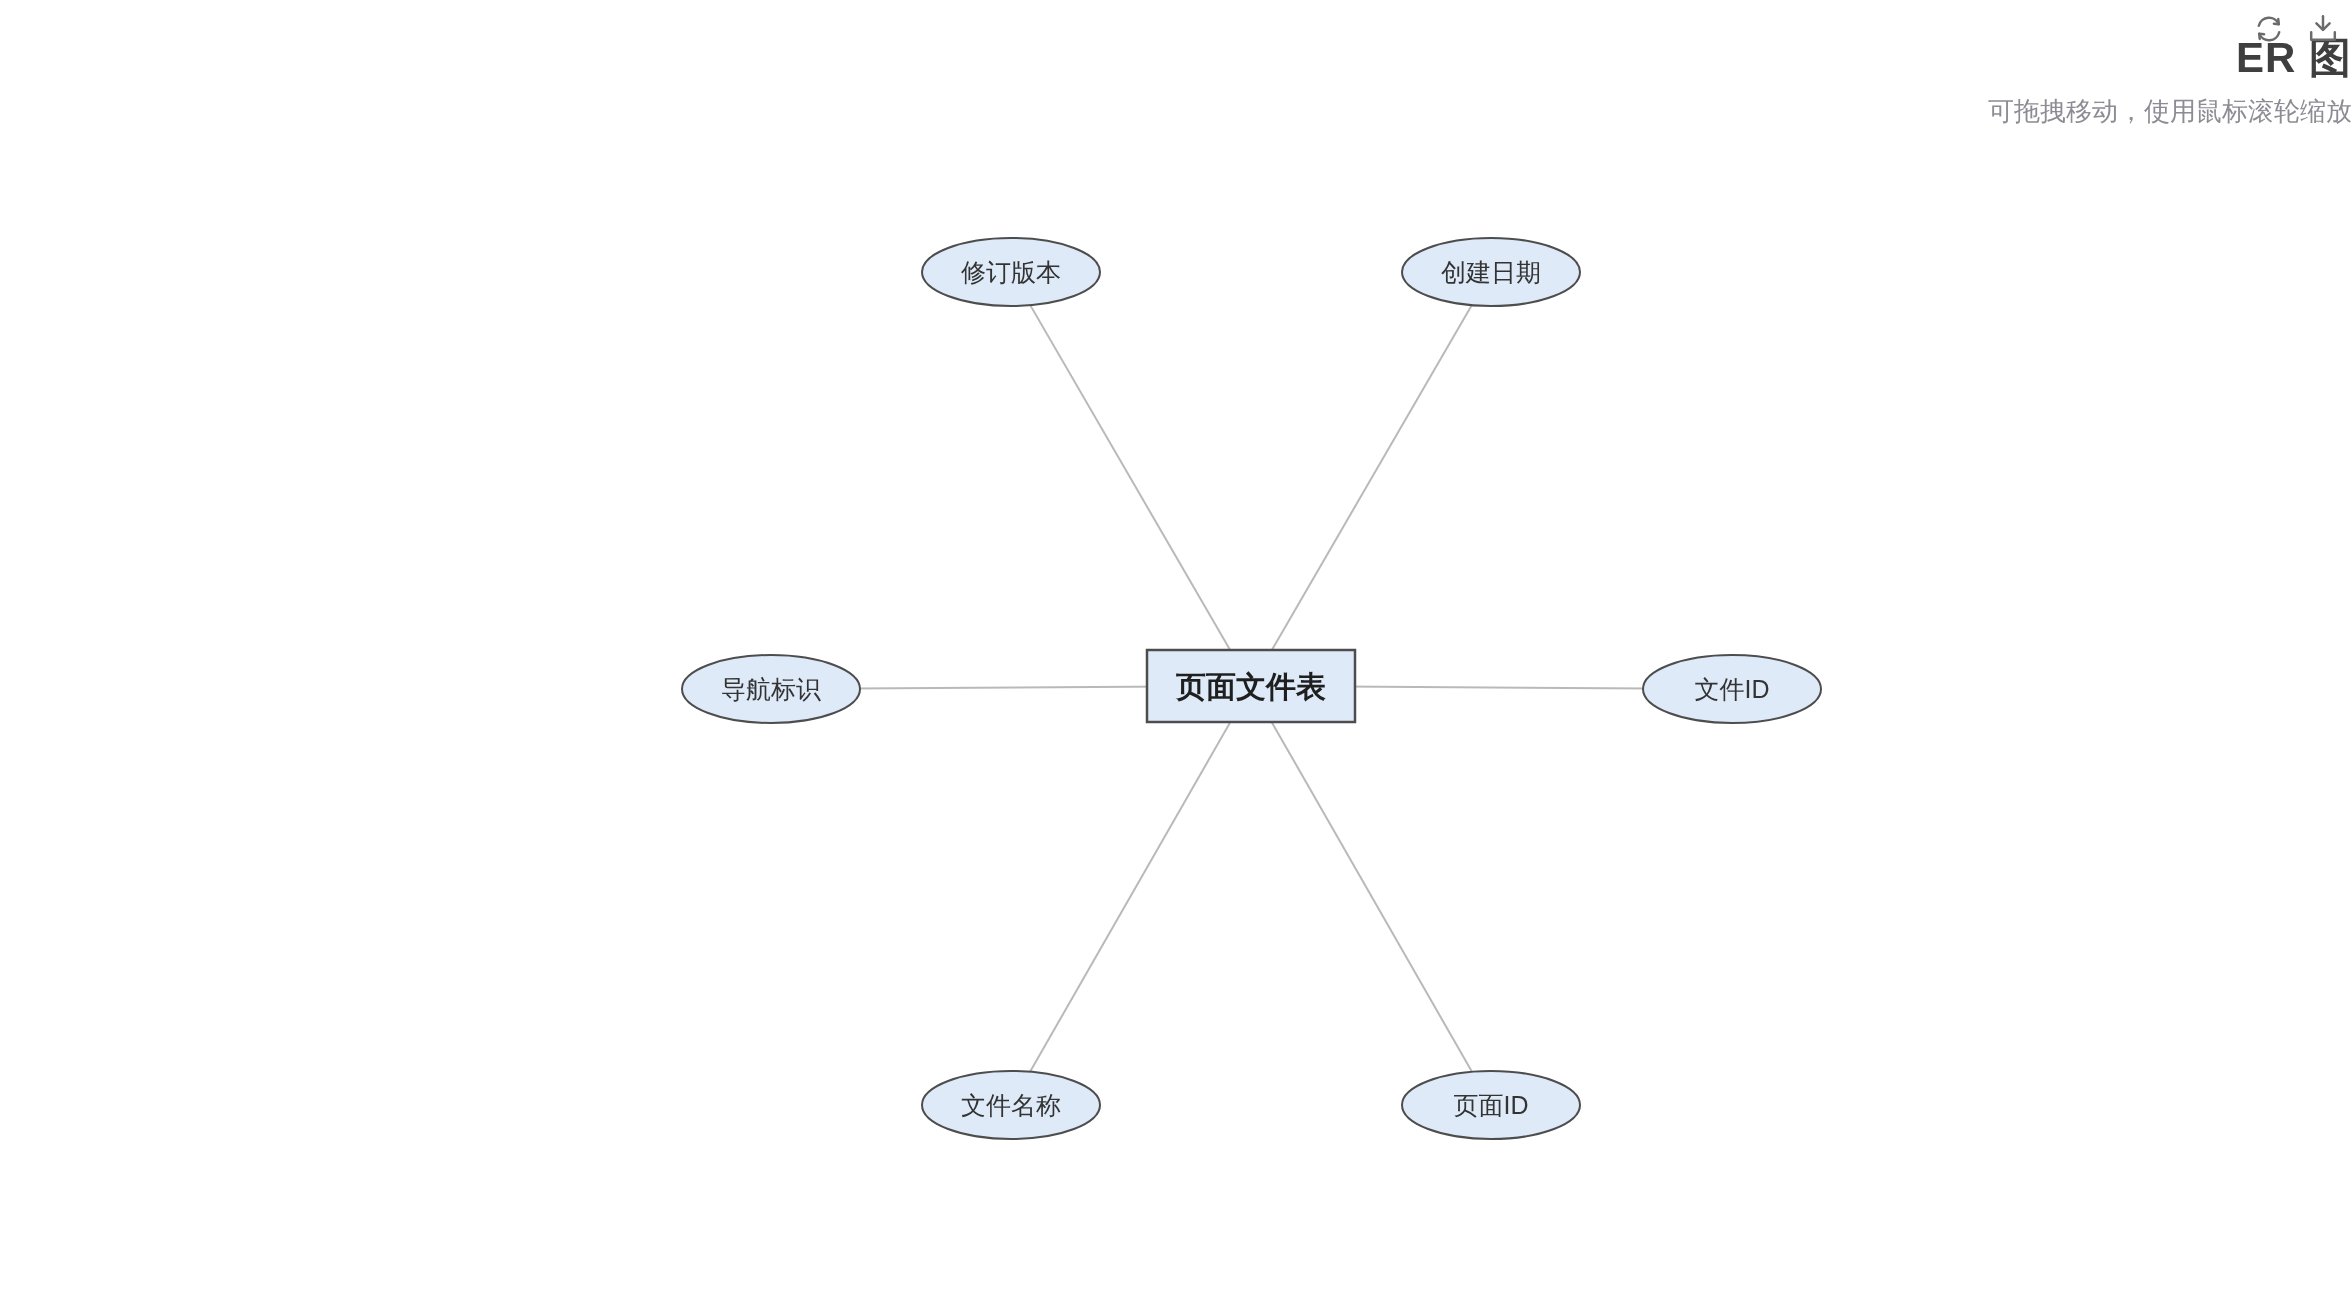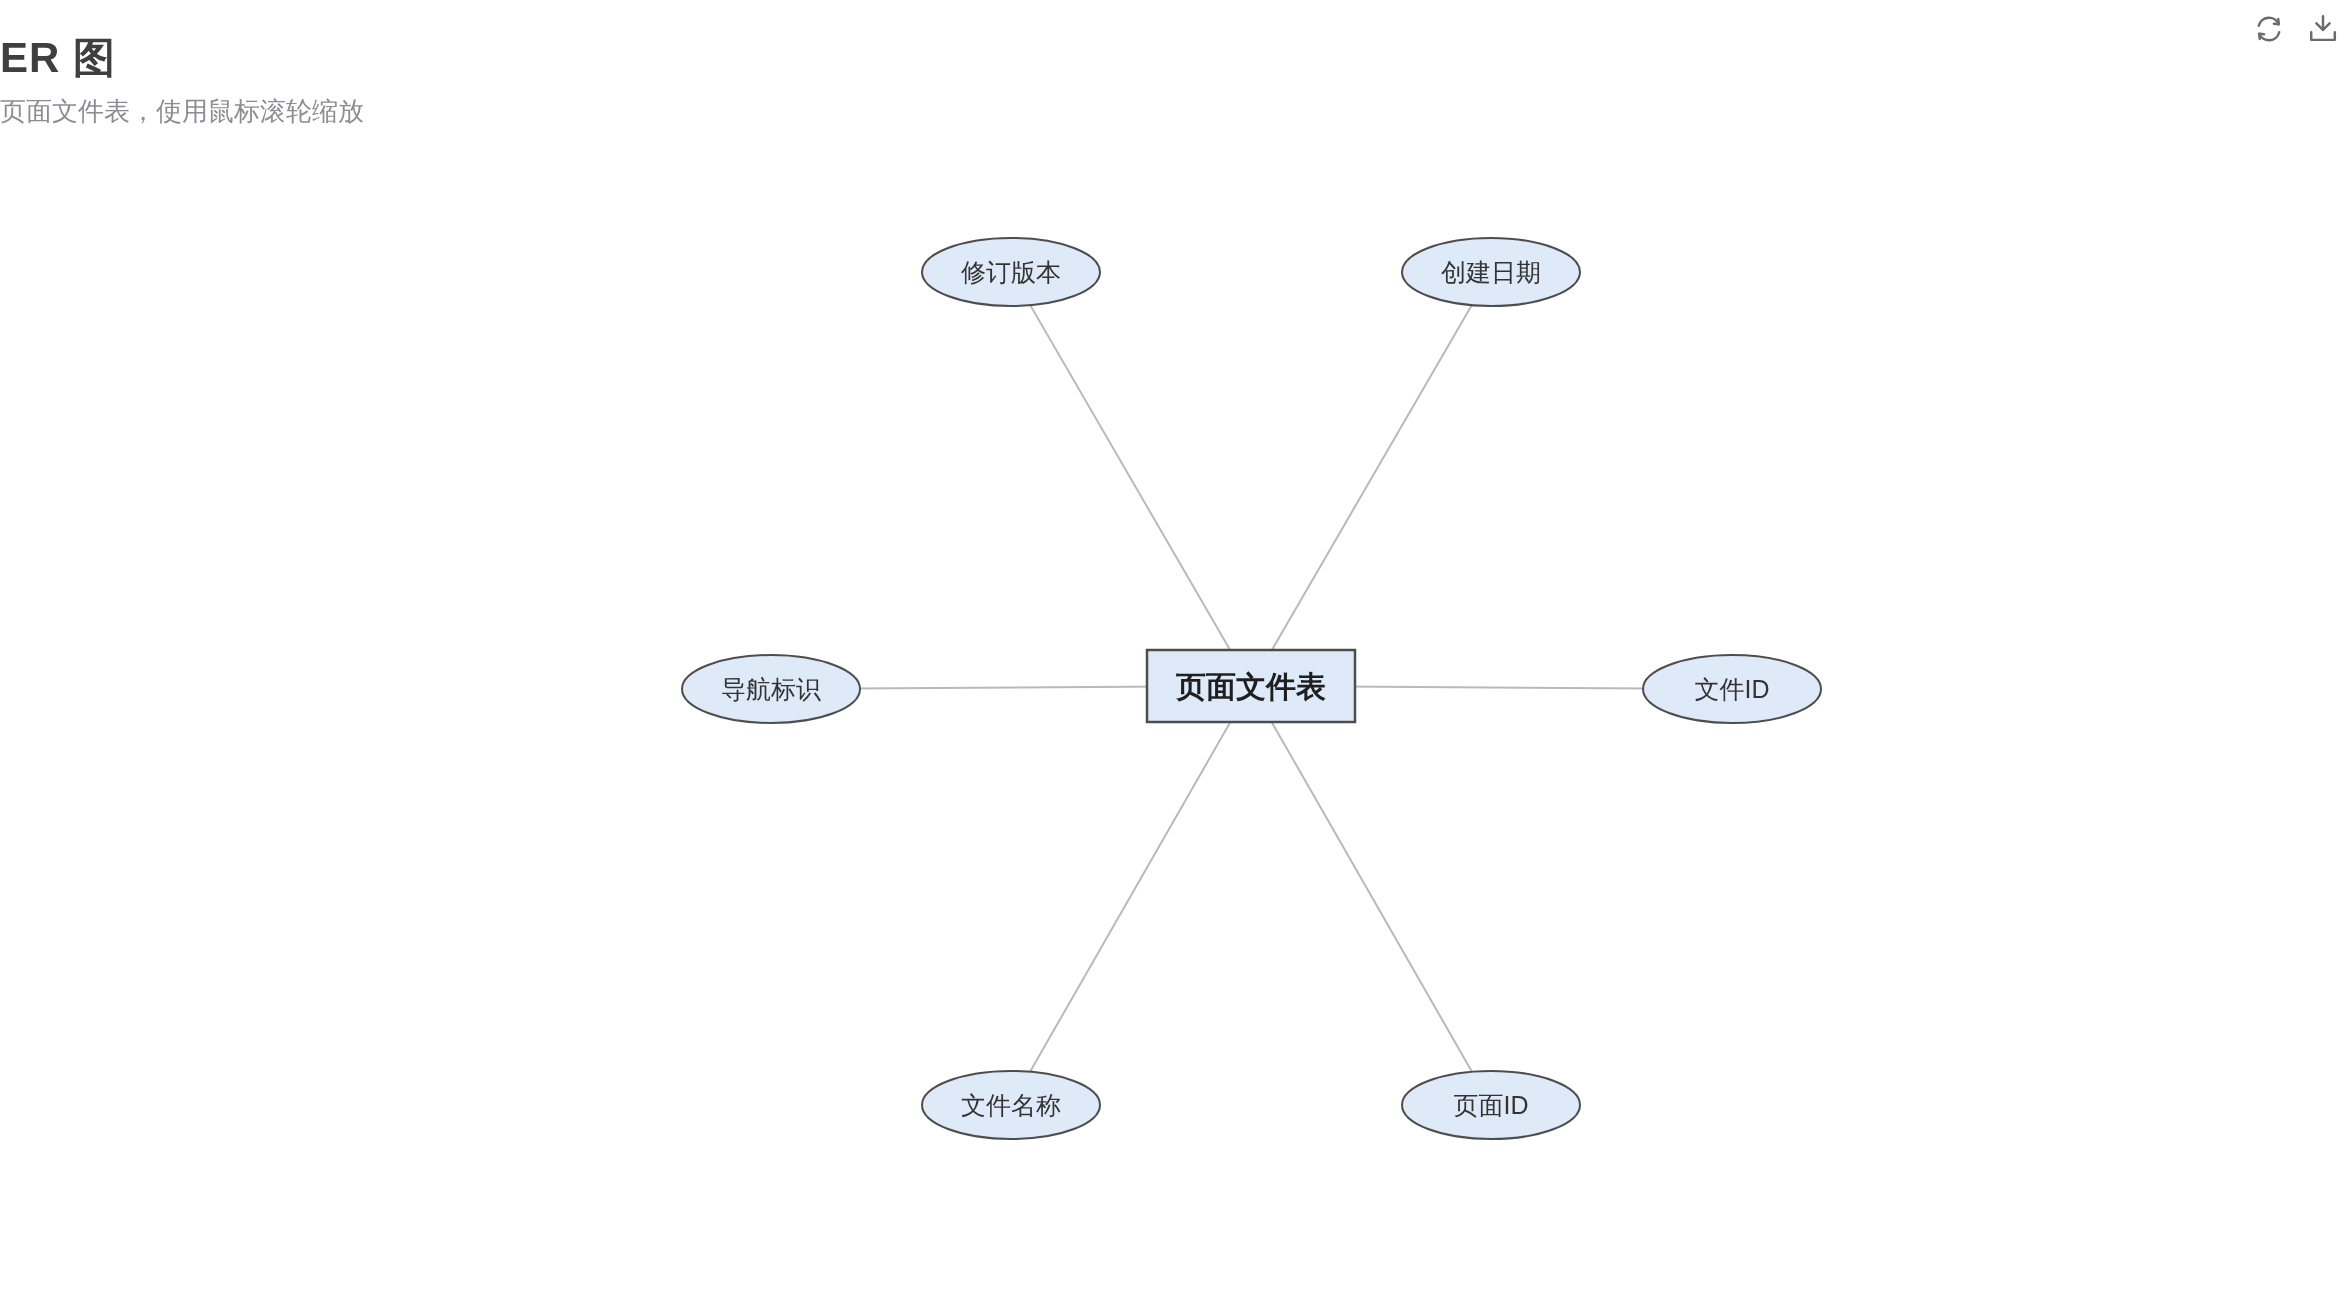--- a/index.html
+++ b/index.html
@@ -13,21 +13,21 @@
     height: 1300px;
     background: #ffffff;
     overflow: hidden;
     font-family: "Liberation Sans", "DejaVu Sans", sans-serif;
   }
   .header {
     position: absolute;
     top: 34px;
     left: 0;
     width: 100%;
-    text-align: left;
+    text-align: right;
     pointer-events: none;
   }
   .title {
     margin: 0;
     font-size: 42px;
     line-height: 1.15;
     font-weight: bold;
     color: var(--title-color, #3f3f3f);
     letter-spacing: 1px;
   }
@@ -84,21 +84,21 @@
     fill: var(--attr-text, #333333);
   }
 </style>
 </head>
 <body>
 
 <div class="canvas">
 
   <div class="header">
     <h1 class="title">ER 图</h1>
-    <div class="subtitle">页面文件表，使用鼠标滚轮缩放</div>
+    <div class="subtitle">可拖拽移动，使用鼠标滚轮缩放</div>
   </div>
 
   <div class="toolbar">
     <button class="icon-btn">
       <svg viewBox="0 0 36 36" stroke-width="2.6" stroke-linecap="round" stroke-linejoin="round">
         <path d="M 7.2 14.6 A 11.2 11.2 0 0 1 28.4 12.9"></path>
         <path d="M 23.2 12.4 L 28.4 12.9 L 27.8 7.5"></path>
         <path d="M 28.8 21.4 A 11.2 11.2 0 0 1 7.6 23.1"></path>
         <path d="M 12.8 23.6 L 7.6 23.1 L 8.2 28.5"></path>
       </svg>

